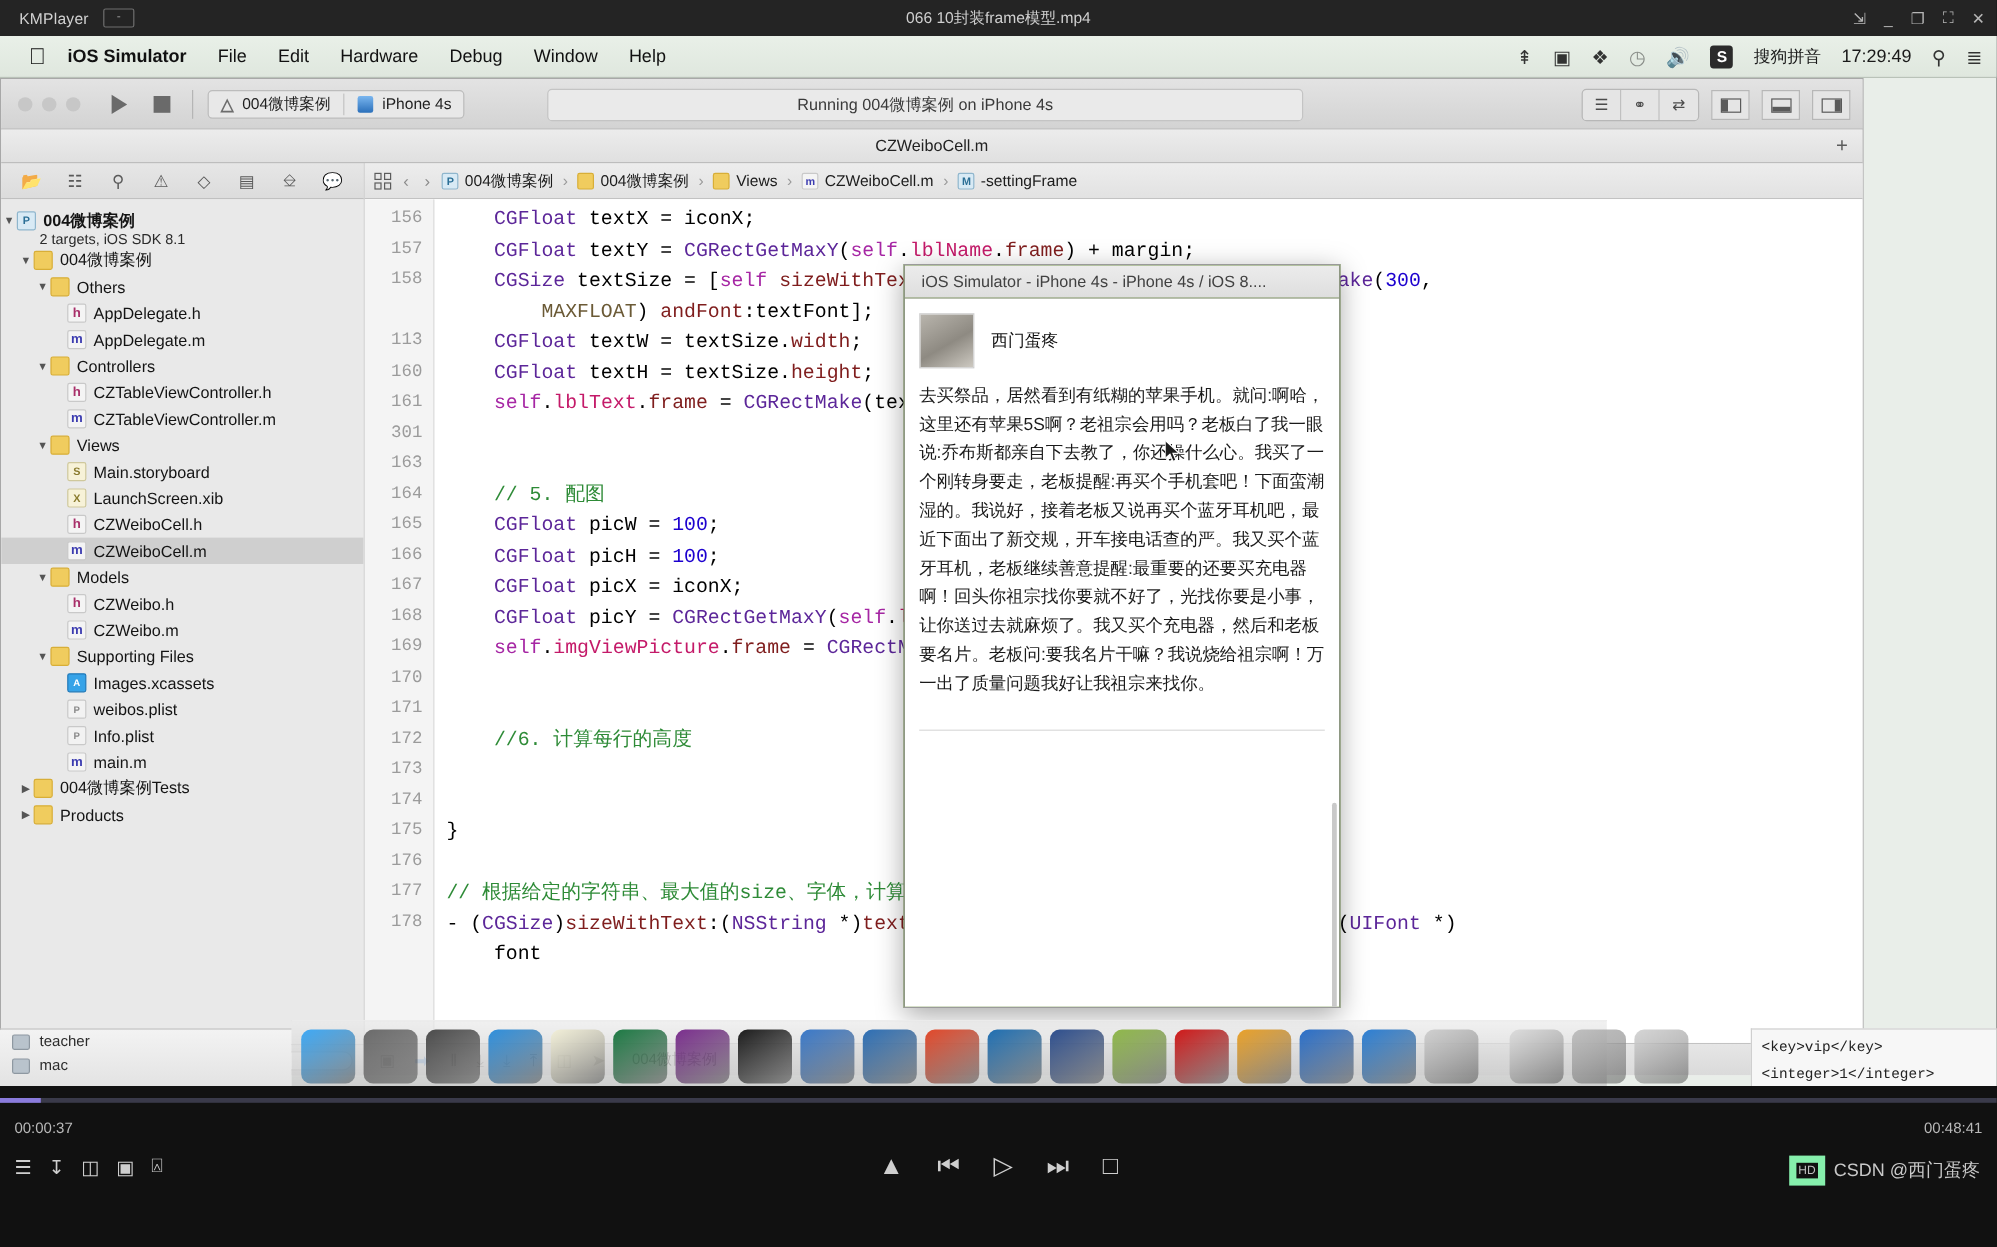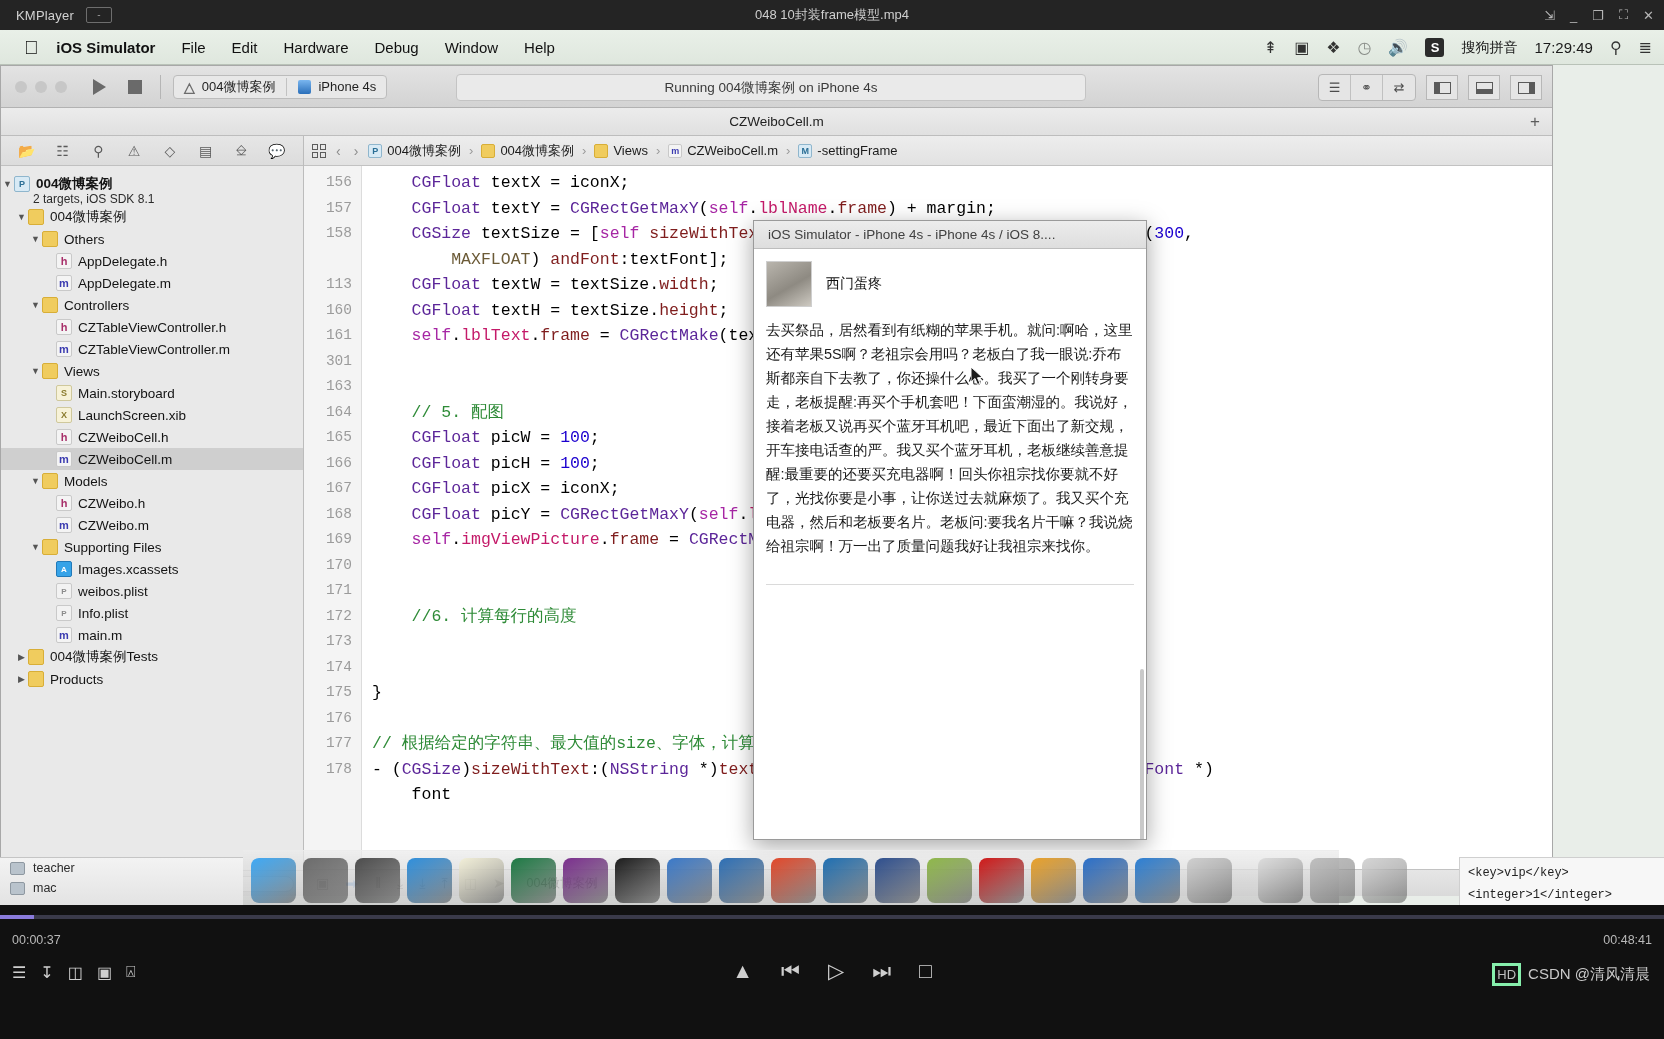--- a/index.html
+++ b/index.html
@@ -176,21 +176,21 @@
 
   .editor-status {
     height: 27px; background: linear-gradient(#e6e6e6,#dadada); border-top: 1px solid #c2c2c2;
     display: flex; align-items: center; gap: 16px; padding: 0 12px; color: #5a5a5a; font-size: 12.5px;
   }
   .editor-status .sg { opacity: .75; font-size: 14px; }
   .es-label { font-size: 12.5px; color: #1d1d1d; margin-left: 6px; }
 
   
   .sim-win {
-    position: absolute; left: 753px; top: 190px; width: 394px; height: 620px;
+    position: absolute; left: 753px; top: 190px; width: 364px; height: 620px;
     background: #4d7c0f; border: 1px solid #9a9a9a;
     box-shadow: 0 6px 22px rgba(0,0,0,.35);
     overflow: hidden;
   }
   .sim-title {
     height: 28px; background: linear-gradient(#ececec,#dedede); border-bottom: 1px solid #bdbdbd;
     display: flex; align-items: center; padding-left: 14px; font-size: 13.5px; color: #414141;
   }
   .sim-screen { position: relative; height: 592px; background: #fff; overflow: hidden; }
   .cell { padding: 12px 12px 8px 12px; }
@@ -231,31 +231,31 @@
   
   .kmp-bottom {
     position: absolute; bottom: 0; left: 0; width: 1664px; height: 134px; background: #111;
   }
   .kmp-track { position: absolute; top: 10px; left: 0; width: 1664px; height: 4px; background: #3a3a4a; }
   .kmp-track .fill { height: 4px; width: 34px; background: #8a7bdc; }
   .kmp-times { position: absolute; top: 28px; left: 0; width: 1664px; display: flex; justify-content: space-between; padding: 0 12px; color: #b9b9b9; font-size: 12.5px; }
   .kmp-ctrls { position: absolute; top: 54px; left: 0; width: 1664px; display: flex; align-items: center; justify-content: center; gap: 28px; color: #cfcfcf; font-size: 21px; }
   .kmp-leftctrls { position: absolute; top: 58px; left: 12px; display: flex; gap: 14px; color: #cfcfcf; font-size: 16px; }
   .kmp-watermark { position: absolute; top: 58px; right: 14px; display: flex; align-items: center; gap: 7px; color: #c9c9c9; font-size: 15px; }
-  .wm-box { border: 3px solid #86efac; font-size: 13px; padding: 1px 2px; color: #bfbfbf; margin-left: 29px; }
+  .wm-box { border: 6px solid #86efac; font-size: 10px; padding: 1px 2px; color: #bfbfbf; margin-left: 29px; }
 </style>
 </head>
 <body>
 
 <div id="root">
 
   <div class="kmp-titlebar">
     <span class="kmp-app-name">KMPlayer</span>
     <span class="kmp-minibtn">-</span>
-    <span class="kmp-doc-title">048 10封装frame模型.mp4</span>
+    <span class="kmp-doc-title">066 10封装frame模型.mp4</span>
     <span class="kmp-win-btns">
       <span>⇲</span>
       <span>_</span>
       <span>❐</span>
       <span>⛶</span>
       <span>✕</span>
     </span>
   </div>
 
   <div class="video-area">
@@ -638,16 +638,16 @@
     </div>
     <div class="kmp-ctrls">
       <span>▲</span>
       <span>⏮</span>
       <span>▷</span>
       <span>⏭</span>
       <span>□</span>
     </div>
     <div class="kmp-watermark">
       <span class="wm-box">HD</span>
-      <span>CSDN @清风清晨</span>
+      <span>CSDN @西门蛋疼</span>
     </div>
   </div>
 </div>
 
 </body></html>

